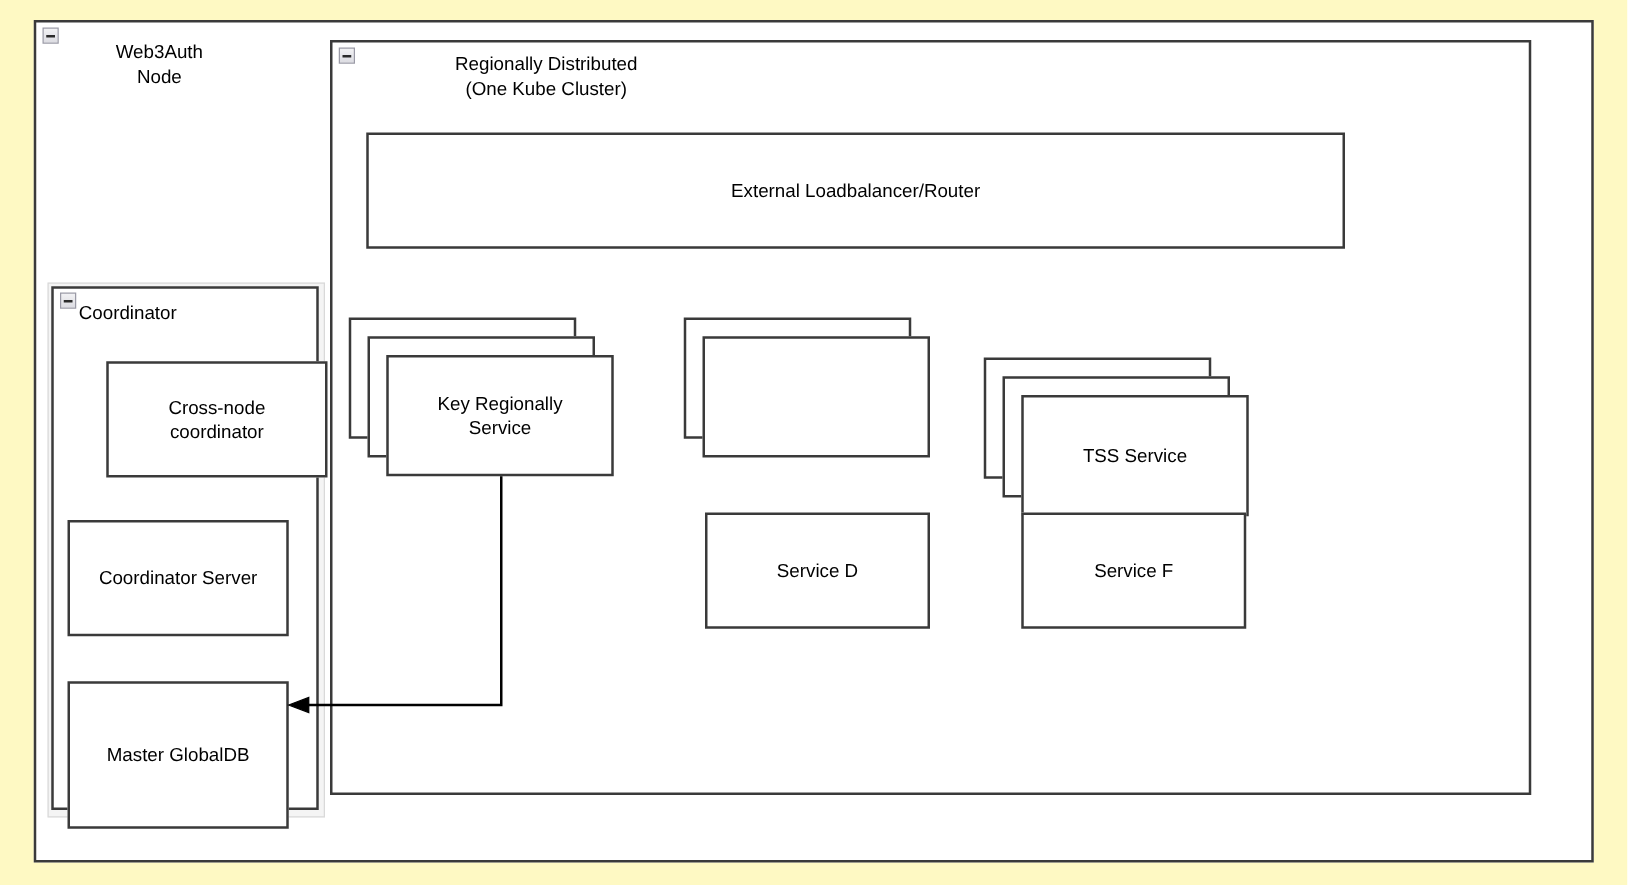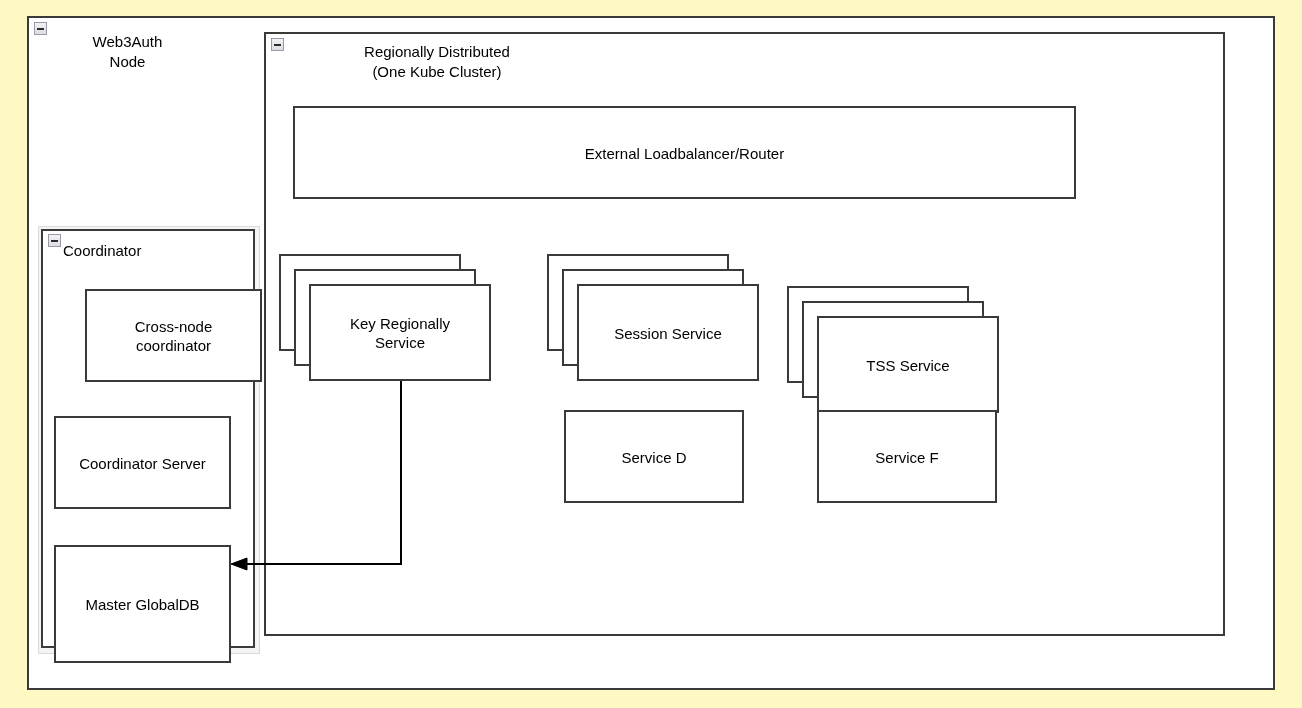--- a/index.html
+++ b/index.html
@@ -132,23 +132,20 @@
     <div class="layer" style="left:15px; top:15px; width:182px; height:97px;"></div>
     <div class="layer" style="left:30px; top:30px; width:182px; height:97px;">
       <div class="box-label">Key Regionally
 Service</div>
     </div>
   </div>
 
   <div class="stack" style="left:547px; top:254px; width:212px; height:127px;">
     <div class="layer" style="left:0px;  top:0px;  width:182px; height:97px;"></div>
     <div class="layer" style="left:15px; top:15px; width:182px; height:97px;"></div>
-    <div class="layer" style="left:30px; top:30px; width:182px; height:97px;">
-      <div class="box-label">Session Service</div>
-    </div>
   </div>
 
   <div class="stack" style="left:787px; top:254px; width:212px; height:127px;margin-top:32px;">
     <div class="layer" style="left:0px;  top:0px;  width:182px; height:97px;"></div>
     <div class="layer" style="left:15px; top:15px; width:182px; height:97px;"></div>
     <div class="layer" style="left:30px; top:30px; width:182px; height:97px;">
       <div class="box-label">TSS Service</div>
     </div>
   </div>
 

